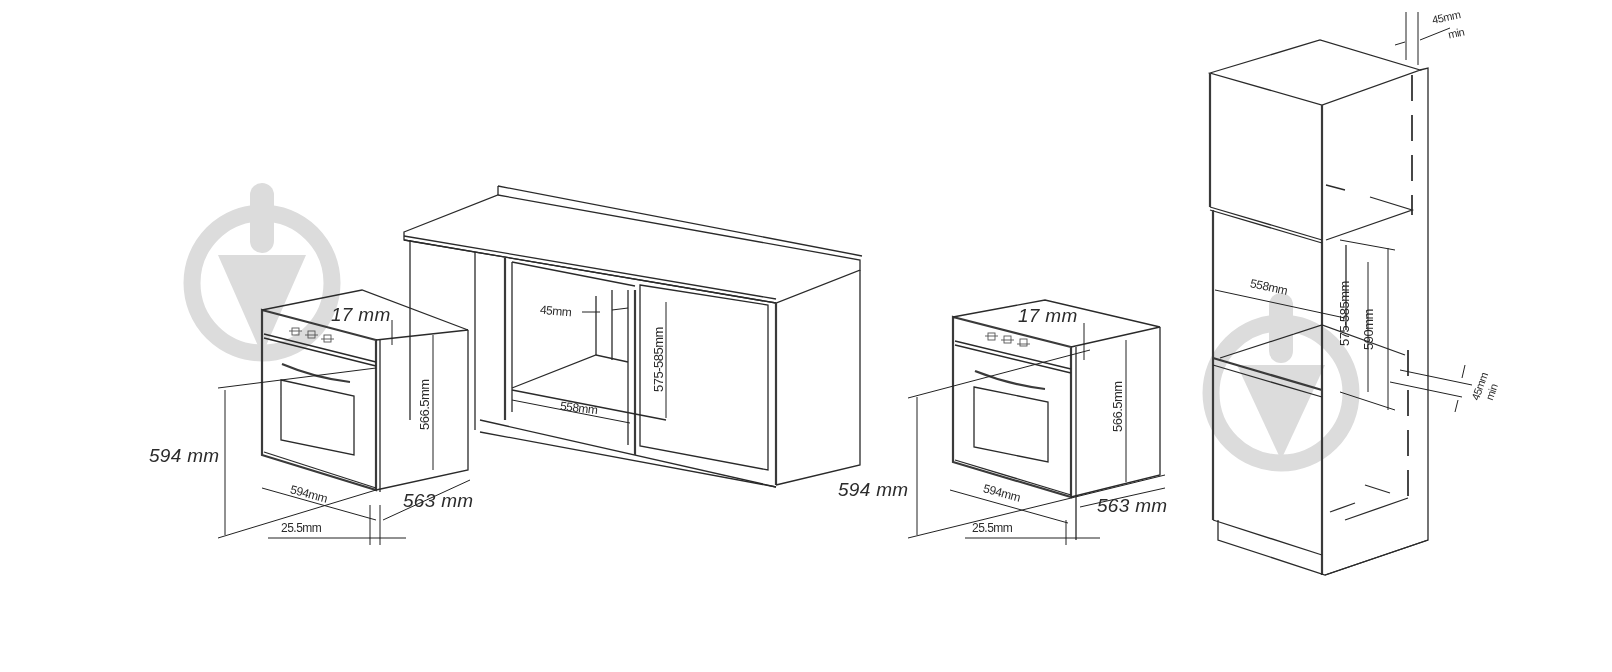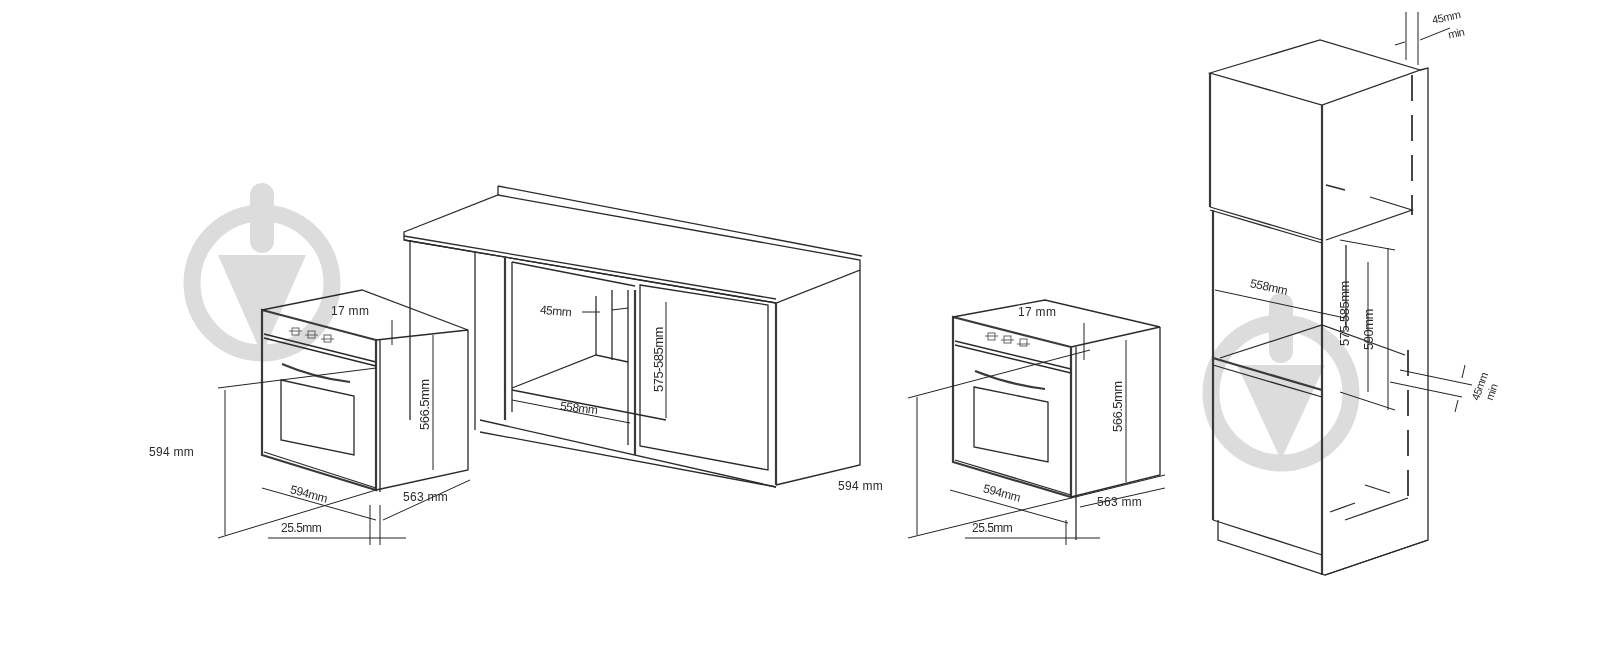--- a/index.html
+++ b/index.html
@@ -6,21 +6,21 @@
     body { width: 1612px; height: 672px; position: relative; overflow: hidden;
            font-family: "Liberation Sans", sans-serif; }
     #canvas { position: absolute; left: 0; top: 0; width: 1612px; height: 672px; }
     svg { position: absolute; left: 0; top: 0; }
     .ln { stroke: #2a2a2a; stroke-width: 1.3; fill: none; }
     .ln2 { stroke: #3a3a3a; stroke-width: 2.2; fill: none; }
     .thin { stroke: #555; stroke-width: 0.9; fill: none; }
     .dash { stroke: #333; stroke-width: 1.8; fill: none; stroke-dasharray: 26 14; }
     .dim { stroke: #222; stroke-width: 1; fill: none; }
     .lbl { position: absolute; color: #2b2b2b; white-space: nowrap; line-height: 1; }
-    .big { font-size: 12px; letter-spacing: 0.3px; }
+    .big { font-size: 19px; letter-spacing: 0.3px; font-style: italic; }
     .sm { font-size: 12px; letter-spacing: -0.5px; }
     .rot { transform-origin: left top; }
     .wm { position: absolute; }
   </style>
 </head>
 <body>
 
 <div id="canvas">
 
   <svg class="wm" width="1612" height="672" style="left:0;top:0;">

